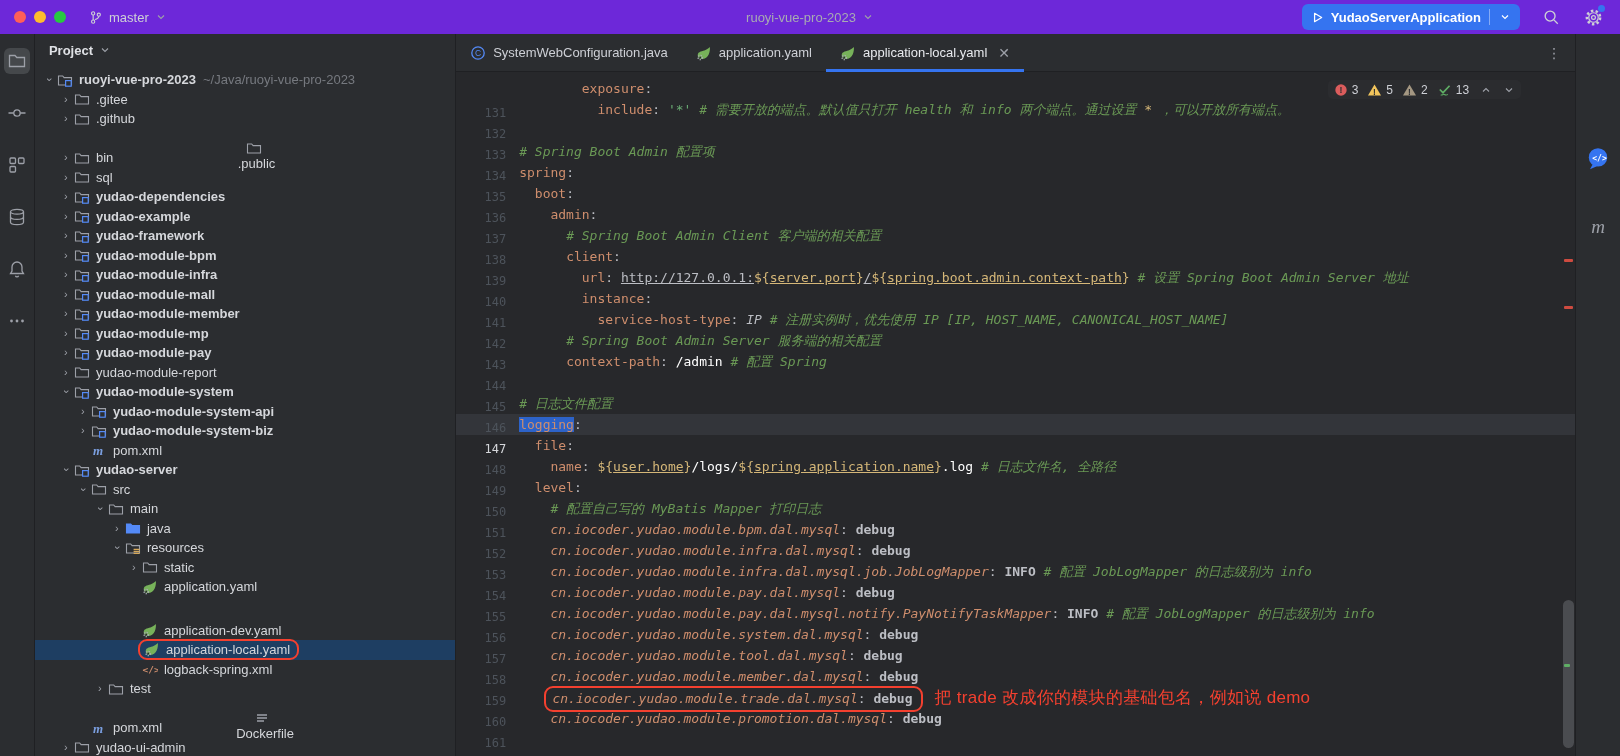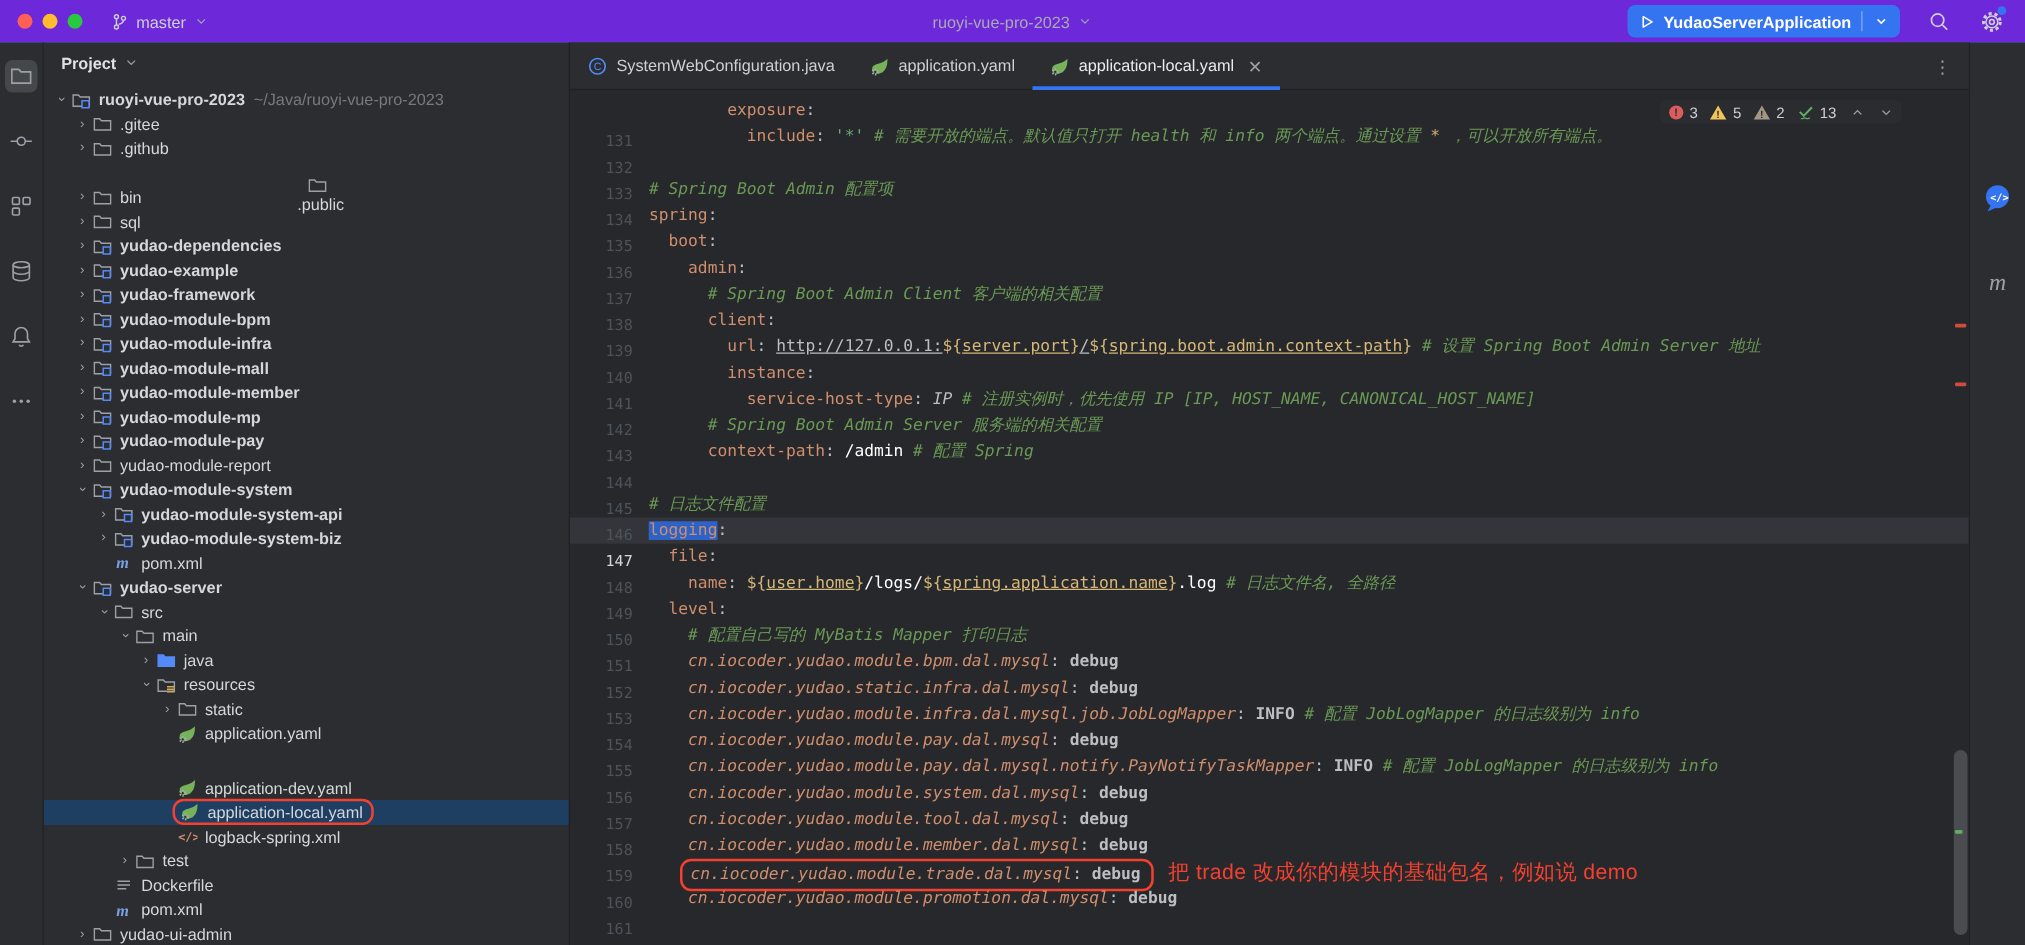--- a/index.html
+++ b/index.html
@@ -512,21 +512,21 @@
         </div>
         <div class="trow" style="padding-left: 57px;">
           <span class="chev">›</span>
           <span class="ticon">
             <svg width="16" height="16" viewBox="0 0 16 16">
               <path d="M1.5 4h4.2l1.4 1.6h7.4V13H1.5Z" fill="none" stroke="#9DA0A8" stroke-width="1.1"></path>
             </svg>
           </span>
           <span class="tlabel">test</span>
         </div>
-        <div class="trow" style="padding-left: 40px;">
+        <div class="trow" style="padding-left: 40px; flex-direction: column;">
           <span class="chev hide">›</span>
           <span class="ticon">
             <svg width="16" height="16" viewBox="0 0 16 16">
               <path d="M3 5h10M3 8h10M3 11h7" stroke="#9DA0A8" stroke-width="1.3"></path>
             </svg>
           </span>
           <span class="tlabel">Dockerfile</span>
         </div>
         <div class="trow" style="padding-left: 40px;">
           <span class="chev hide">›</span>
@@ -600,21 +600,21 @@
         <div class="cline"><span class="gut">143</span><span class="code"><span class="sp">      </span><span class="sc"># Spring Boot Admin Server 服务端的相关配置</span></span></div>
         <div class="cline"><span class="gut">144</span><span class="code"><span class="sp">      </span><span class="sk">context-path</span><span class="sp">: </span><span class="sw">/admin</span><span class="sc"> # 配置 Spring</span></span></div>
         <div class="cline"><span class="gut">145</span><span class="code"></span></div>
         <div class="cline"><span class="gut">146</span><span class="code"><span class="sc"># 日志文件配置</span></span></div>
         <div class="cline cur"><span class="gut">147</span><span class="code"><span class="ksel">logging</span><span class="sp">:</span></span></div>
         <div class="cline"><span class="gut">148</span><span class="code"><span class="sp">  </span><span class="sk">file</span><span class="sp">:</span></span></div>
         <div class="cline"><span class="gut">149</span><span class="code"><span class="sp">    </span><span class="sk">name</span><span class="sp">: </span><span class="sa">${</span><span class="sau">user.home</span><span class="sa">}</span><span class="sw">/logs/</span><span class="sa">${</span><span class="sau">spring.application.name</span><span class="sa">}</span><span class="sw">.log</span><span class="sc"> # 日志文件名, 全路径</span></span></div>
         <div class="cline"><span class="gut">150</span><span class="code"><span class="sp">  </span><span class="sk">level</span><span class="sp">:</span></span></div>
         <div class="cline"><span class="gut">151</span><span class="code"><span class="sp">    </span><span class="sc"># 配置自己写的 MyBatis Mapper 打印日志</span></span></div>
         <div class="cline"><span class="gut">152</span><span class="code"><span class="sp">    </span><span class="ski">cn.iocoder.yudao.module.bpm.dal.mysql</span><span class="sp">: </span><span class="sv">debug</span></span></div>
-        <div class="cline"><span class="gut">153</span><span class="code"><span class="sp">    </span><span class="ski">cn.iocoder.yudao.static.infra.dal.mysql</span><span class="sp">: </span><span class="sv">debug</span></span></div>
+        <div class="cline"><span class="gut">153</span><span class="code"><span class="sp">    </span><span class="ski">cn.iocoder.yudao.module.infra.dal.mysql</span><span class="sp">: </span><span class="sv">debug</span></span></div>
         <div class="cline"><span class="gut">154</span><span class="code"><span class="sp">    </span><span class="ski">cn.iocoder.yudao.module.infra.dal.mysql.job.JobLogMapper</span><span class="sp">: </span><span class="sv">INFO</span><span class="sc"> # 配置 JobLogMapper 的日志级别为 info</span></span></div>
         <div class="cline"><span class="gut">155</span><span class="code"><span class="sp">    </span><span class="ski">cn.iocoder.yudao.module.pay.dal.mysql</span><span class="sp">: </span><span class="sv">debug</span></span></div>
         <div class="cline"><span class="gut">156</span><span class="code"><span class="sp">    </span><span class="ski">cn.iocoder.yudao.module.pay.dal.mysql.notify.PayNotifyTaskMapper</span><span class="sp">: </span><span class="sv">INFO</span><span class="sc"> # 配置 JobLogMapper 的日志级别为 info</span></span></div>
         <div class="cline"><span class="gut">157</span><span class="code"><span class="sp">    </span><span class="ski">cn.iocoder.yudao.module.system.dal.mysql</span><span class="sp">: </span><span class="sv">debug</span></span></div>
         <div class="cline"><span class="gut">158</span><span class="code"><span class="sp">    </span><span class="ski">cn.iocoder.yudao.module.tool.dal.mysql</span><span class="sp">: </span><span class="sv">debug</span></span></div>
         <div class="cline"><span class="gut">159</span><span class="code"><span class="sp">    </span><span class="ski">cn.iocoder.yudao.module.member.dal.mysql</span><span class="sp">: </span><span class="sv">debug</span></span></div>
         <div class="cline"><span class="gut">160</span><span class="code"><span class="sp">    </span><span class="redbox-line"><span class="ski">cn.iocoder.yudao.module.trade.dal.mysql</span><span class="sp">: </span><span class="sv">debug</span></span><span class="anno">把 trade 改成你的模块的基础包名，例如说 demo</span></span></div>
         <div class="cline"><span class="gut">161</span><span class="code"><span class="sp">    </span><span class="ski">cn.iocoder.yudao.module.promotion.dal.mysql</span><span class="sp">: </span><span class="sv">debug</span></span></div>
         <div class="insp" id="inspWidget">
           <span class="insp-item">

